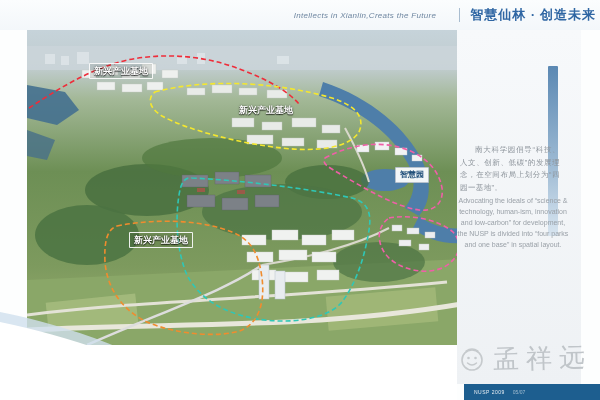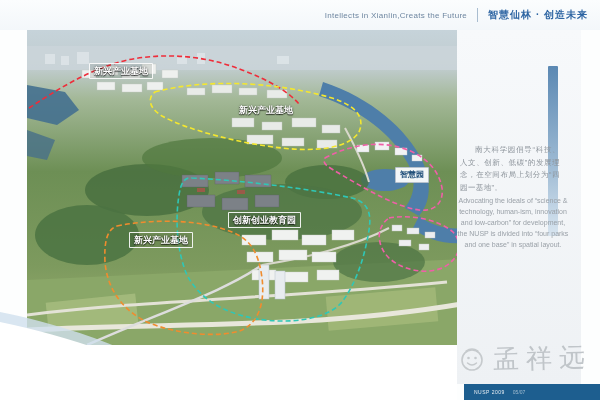--- a/index.html
+++ b/index.html
@@ -3,23 +3,23 @@
 <meta charset="utf-8">
 <style>
   html,body{margin:0;padding:0;}
   body{
     width:600px;height:400px;position:relative;overflow:hidden;
     background:#fdfefe;font-family:"Liberation Sans", sans-serif;
   }
   
   .header{position:absolute;left:0;top:0;width:600px;height:30px;
     background:linear-gradient(#fbfdfe,#f3f7fa);display:flex;align-items:center;justify-content:flex-end;}
-  .header .en{font-size:8px;color:#6e86a0;letter-spacing:.3px;margin-right:10px;}
+  .header .en{font-size:8px;color:#6e86a0;letter-spacing:.3px;margin-right:23px;font-style:italic;}
   .header .vbar{width:1px;height:14px;background:#a9bdd0;margin-right:10px;}
-  .header .zh{font-size:10px;font-weight:bold;color:#2f66a3;margin-right:12px;letter-spacing:1px;}
+  .header .zh{font-size:13px;font-weight:bold;color:#2f66a3;margin-right:4px;letter-spacing:1px;font-family:Liberation Serif, serif;}
   
   .photo{position:absolute;left:0;top:30px;width:457px;height:315px;margin-left:27px;}
   .photo svg{display:block;}
   
   .chip{position:absolute;font-size:9px;font-weight:bold;color:#fff;white-space:nowrap;
     text-shadow:0 1px 1px rgba(0,0,0,.75), 0 0 2px rgba(0,0,0,.6);line-height:12px;}
   .chip.boxed{border:1px solid rgba(255,255,255,.9);padding:1px 4px;border-radius:1px;background:rgba(40,60,40,.12);}
   .chip.solid{background:rgba(255,255,255,.93);color:#1f4e79;text-shadow:none;
     padding:1px 4px;font-size:8px;border-radius:1px;border:1px solid rgba(120,140,160,.5);}
   
@@ -176,21 +176,20 @@
     <path d="M298,128 C320,116 348,110 375,118 C398,125 412,140 415,158 C417,172 408,182 392,180 C370,177 340,160 315,145 C303,138 294,134 298,128 Z" stroke="#ef5fa7"></path>
     <path d="M362,188 C385,184 412,190 426,202 C437,214 432,230 415,238 C398,245 375,240 362,228 C350,216 348,198 362,188 Z" stroke="#ef5fa7"></path>
     <path d="M165,148 C210,150 280,158 325,168 C340,172 345,182 342,200 C338,225 330,252 315,272 C300,290 260,295 225,288 C195,282 172,268 160,245 C150,222 148,190 152,165 C154,152 158,147 165,148 Z" stroke="#2fc7b6"></path>
     <path d="M90,196 C130,188 175,190 205,202 C225,210 232,225 235,248 C238,272 232,292 215,300 C195,308 150,305 120,292 C95,280 80,258 78,232 C77,212 80,199 90,196 Z" stroke="#f08c2e"></path>
   </g>
 </svg>
 
   <div class="chip boxed" style="left:62px;top:33px;">新兴产业基地</div>
   <div class="chip" style="left:212px;top:74px;">新兴产业基地</div>
   <div class="chip solid" style="left:368px;top:137px;">智慧园</div>
-  <div class="chip boxed" style="left:201px;top:182px;">创新创业教育园</div>
   <div class="chip boxed" style="left:102px;top:202px;">新兴产业基地</div>
 </div>
 
 <svg class="swoosh" viewBox="0 0 457 370">
   <path d="M0,282 C70,296 145,322 218,370 L0,370 Z" fill="#cfe0ee" opacity=".8"></path>
   <path d="M0,292 C68,306 140,330 210,370 L0,370 Z" fill="#ffffff"></path>
   <rect x="0" y="315" width="457" height="55" fill="#ffffff"></rect>
 </svg>
 
 <div class="panel">

